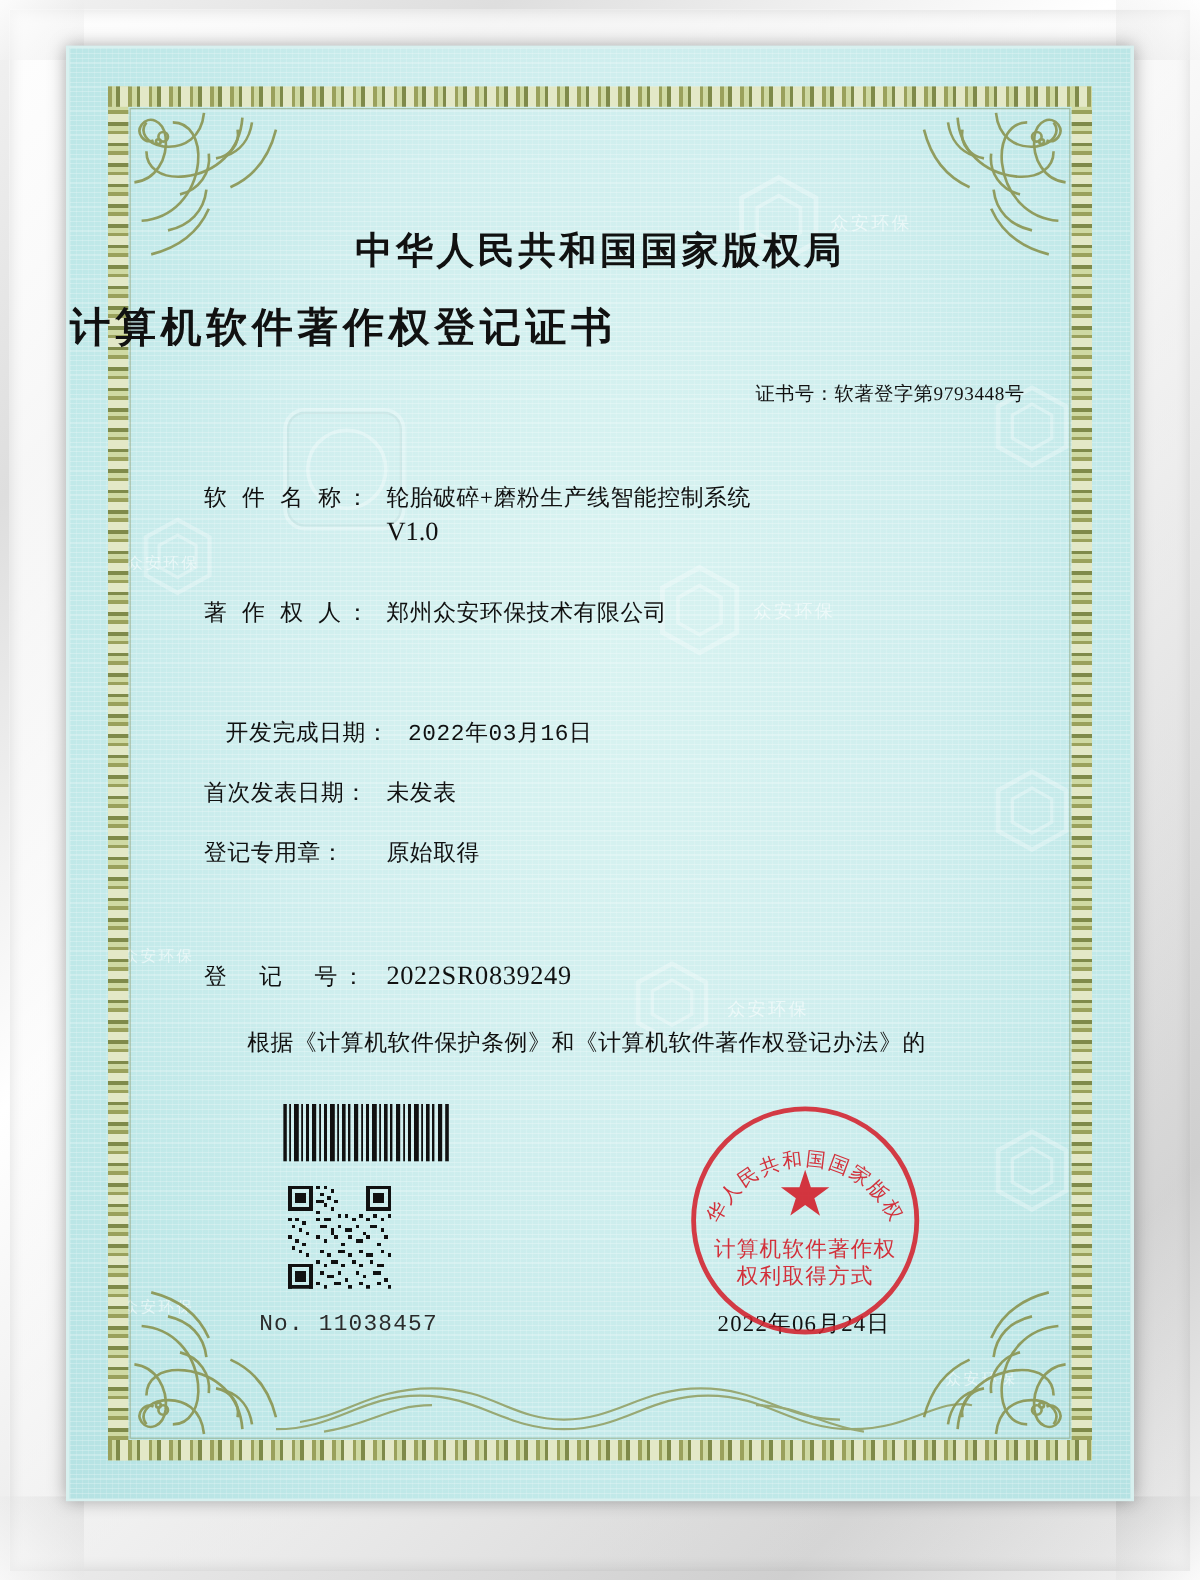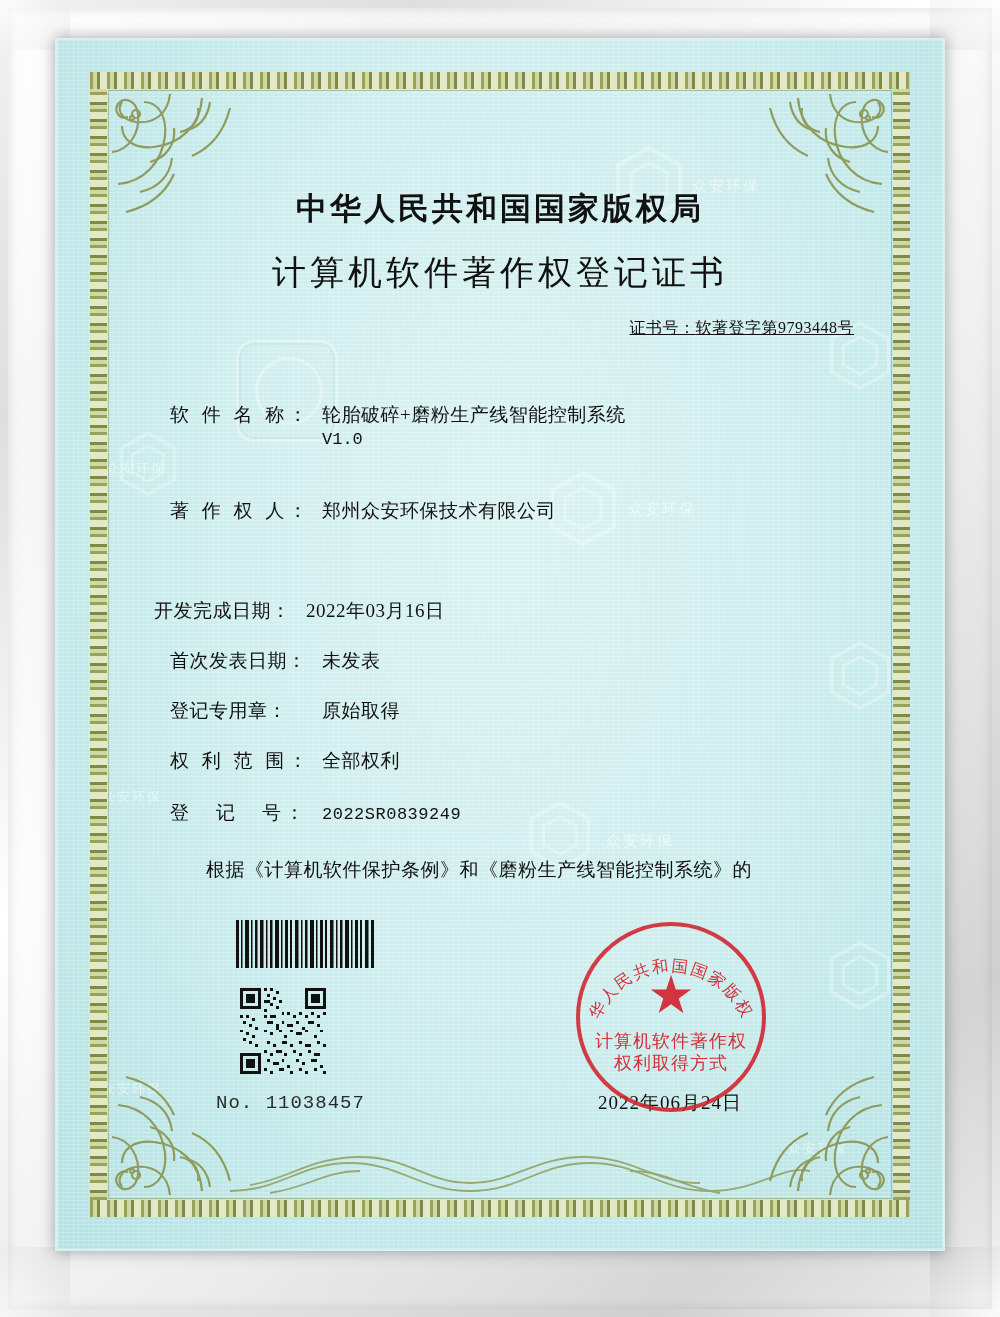--- a/index.html
+++ b/index.html
@@ -157,53 +157,51 @@
     text-align: center;
     font-size: 31px;
     font-weight: bold;
     letter-spacing: 3px;
     color: #111;
     font-family: "Liberation Serif", "DejaVu Serif", serif;
   }
   .title-sub {
     position: absolute;
     left: 0; right: 0; top: 210px;
-    text-align: center;
     font-size: 34px;
-    font-weight: normal;
+    font-weight: bold;
     letter-spacing: 4px;
     color: #111;
   }
   .cert-no {
     position: absolute;
     right: 88px; top: 278px;
     font-size: 16px;
     color: #111;
     letter-spacing: 0.5px;
-    text-decoration: underline;
   }
 
   .field {
     position: absolute;
     font-size: 19px;
     color: #111;
     white-space: nowrap;
   }
   .field .lbl {
     display: inline-block;
     width: 152px;
     letter-spacing: 4px;
   }
   .field .lbl.tight { letter-spacing: 0.5px; }
   .field .val {
     letter-spacing: 0.5px;
   }
   .val-mono {
-    font-family: Liberation Mono, monospace;
-    font-size: 17px;
+    font-family: Liberation Serif, serif;
+    font-size: 22px;
   }
 
   .para {
     position: absolute;
     left: 112px;
     width: 670px;
     font-size: 19px;
     line-height: 44px;
     color: #111;
     letter-spacing: 0.5px;
@@ -436,42 +434,39 @@
       <span class="lbl">软 件 名 称：</span><span class="val">轮胎破碎+磨粉生产线智能控制系统</span>
     </div>
     <div class="field val-mono" style="left:264px; top:390px;">
       <span>V1.0</span>
     </div>
 
     <div class="field" style="left:112px; top:458px;">
       <span class="lbl">著 作 权 人：</span><span class="val">郑州众安环保技术有限公司</span>
     </div>
 
-    <div class="field" style="left:96px; top:558px;">
+    <div class="field" style="left:130px; top:558px;font-family:Liberation Mono, monospace;">
       <span class="lbl tight">开发完成日期：</span><span class="val">2022年03月16日</span>
     </div>
 
     <div class="field" style="left:112px; top:608px;">
       <span class="lbl tight">首次发表日期：</span><span class="val">未发表</span>
     </div>
 
     <div class="field" style="left:112px; top:658px;">
       <span class="lbl tight">登记专用章：</span><span class="val">原始取得</span>
     </div>
 
-    <div class="field" style="left:112px; top:708px;">
-      <span class="lbl">权 利 范 围：</span><span class="val">全部权利</span>
-    </div>
 
     <div class="field" style="left:112px; top:760px;">
       <span class="lbl">登　记　号：</span><span class="val val-mono">2022SR0839249</span>
     </div>
 
     <div class="para" style="top:808px;">
-      <span class="indent"></span><span>根据《计算机软件保护条例》和《磨粉生产线智能控制系统》的</span>
+      <span class="indent"></span><span>根据《计算机软件保护条例》和《计算机软件著作权登记办法》的</span>
     </div>
 
     <svg class="barcode" viewBox="0 0 140 48" preserveAspectRatio="none">
       <g fill="#111">
         <rect x="0" y="0" width="3" height="48"></rect>
           <rect x="5" y="0" width="1.5" height="48"></rect>
         <rect x="9" y="0" width="4" height="48"></rect>
           <rect x="15" y="0" width="1.5" height="48"></rect>
         <rect x="19" y="0" width="2.5" height="48"></rect>
           <rect x="24" y="0" width="3.5" height="48"></rect>

